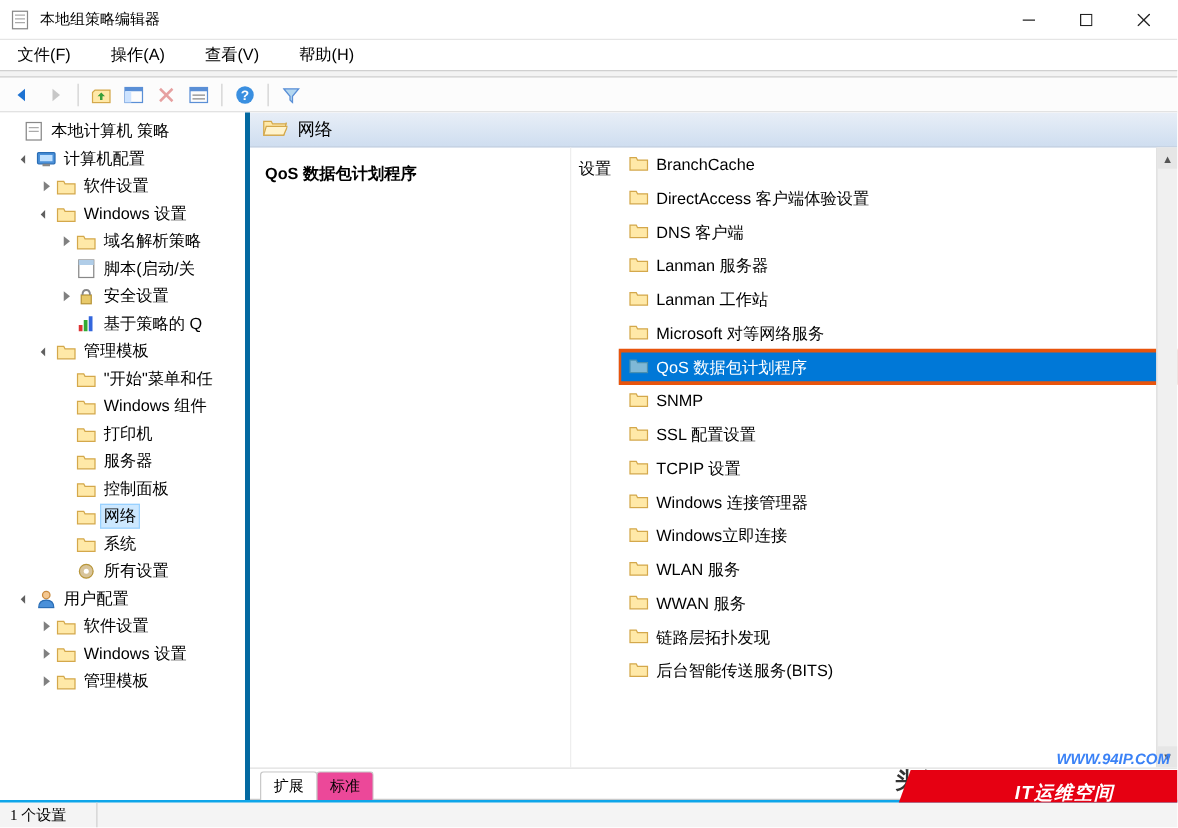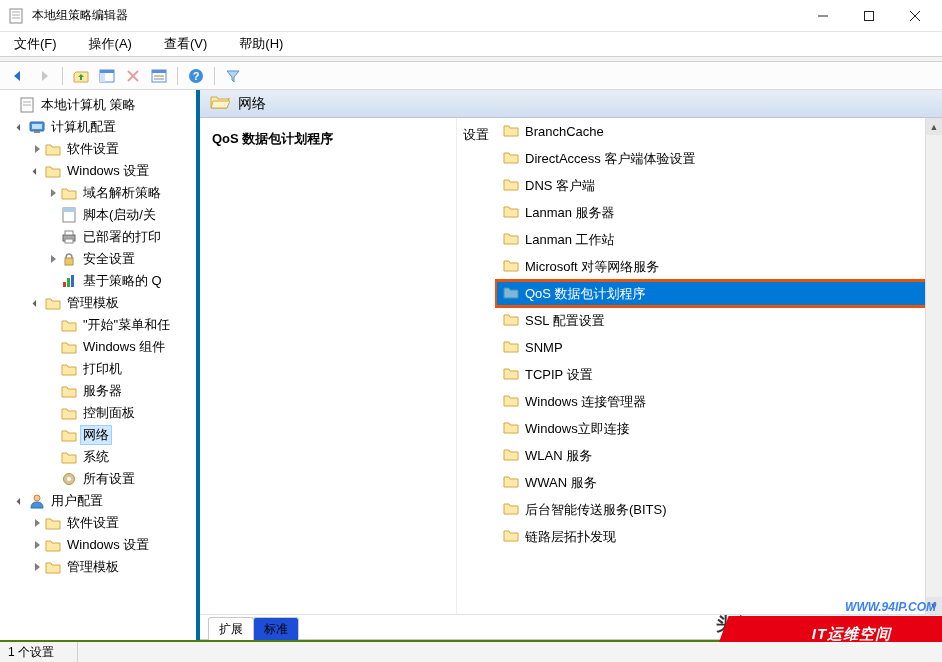--- a/index.html
+++ b/index.html
@@ -39,25 +39,25 @@
     .list-right { flex: 1; display: flex; flex-direction: row; border-left: 1px solid #eee; position: relative; }
     .col-header { padding: 8px 6px 4px; font-size: 13px; }
     .settings-list { flex: 1; overflow: hidden; }
     .setting-row { display: flex; align-items: center; height: 27px; padding-left: 8px; gap: 6px; font-size: 13px; }
     .setting-row.selected { background: #0078d7; color: #fff; }
     .setting-row.highlighted { outline: 3px solid #e8540c; outline-offset: -2px; }
     .scroll-track { position: absolute; right: 0; top: 0; bottom: 0; width: 17px; background: #f0f0f0; border-left: 1px solid #ddd; }
     .scroll-btn { height: 17px; background: #e6e6e6; display:flex;align-items:center;justify-content:center; font-size:9px; color:#555; }
     
     .tabs-bar { height: 26px; display: flex; align-items: flex-end; padding: 0 8px; gap: 0; background: #fff; border-top: 1px solid #e0e0e0; position: relative; }
-    .tab { padding: 3px 10px; border: 1px solid #c9c9c9; border-bottom: none; border-radius: 3px 3px 0 0; font-size: 12px; background: #1d4ed8; margin-right: -1px; position: relative; top: 1px; }
+    .tab { padding: 3px 10px; border: 1px solid #c9c9c9; border-bottom: none; border-radius: 3px 3px 0 0; font-size: 12px; background: #ec4899; margin-right: -1px; position: relative; top: 1px; }
     .tab.active { background: #fff; z-index: 2; }
     .tab-line { position: absolute; left:0; right:0; bottom:0; height:1px; background:#c9c9c9; }
     
-    .statusbar { height: 22px; border-top: 2px solid #4d7c0f; display: flex; align-items: center; padding: 0 8px; font-size: 12px; background: #f4f4f4; }
+    .statusbar { height: 22px; border-top: 2px solid #0ea5e9; display: flex; align-items: center; padding: 0 8px; font-size: 12px; background: #f4f4f4; font-family: Liberation Serif, serif; }
     .statusbar .cell { border-right: 1px solid #d0d0d0; height: 100%; display:flex; align-items:center; padding-right: 10px; margin-right: 4px; width: 70px; }
     
     .watermark { position: absolute; right: 0; bottom: 20px; width: 260px; height: 70px; overflow: hidden; pointer-events: none; }
     .red-banner { position: absolute; right: -40px; bottom: -10px; width: 260px; height: 36px; background: #e60012; transform: skewX(-20deg); display: flex; align-items: center; justify-content: center; color: #fff; font-weight: bold; font-size: 15px; font-style: italic; letter-spacing: 1px; }
     .red-banner span { transform: skewX(20deg); }
     .red-url { position: absolute; right: 6px; bottom: 28px; color: #3b82f6; font-weight: bold; font-size: 12px; font-style: italic; }
     .toutiao { position: absolute; right: 190px; bottom: 6px; font-size: 18px; font-weight: bold; color: #333; font-family: "SimSun", serif; }
     
     .folder-svg { width: 16px; height: 14px; }
     .expander.open::before { content: ''; display:block; width:0;height:0;border-left:5px solid #606060;border-top:5px solid transparent; transform: rotate(45deg) translate(-1px,1px); }
@@ -213,30 +213,20 @@
     </div>
     <div class="tree-item" style="padding-left:60px">
       <span class="ticon">
           <svg width="14" height="16" viewBox="0 0 14 16">
             <rect x="1" y="1" width="12" height="14" fill="#fff" stroke="#888"></rect>
             <rect x="1" y="1" width="12" height="4" fill="#b0cde8"></rect>
           </svg>
         </span>
       <span class="label">脚本(启动/关</span>
     </div>
-    <div class="tree-item" style="padding-left:60px">
-      <span class="ticon">
-          <svg width="16" height="14" viewBox="0 0 16 14">
-            <rect x="2" y="5" width="12" height="6" fill="#aaa" stroke="#666"></rect>
-            <rect x="4" y="1" width="8" height="4" fill="#fff" stroke="#888"></rect>
-            <rect x="4" y="9" width="8" height="4" fill="#fff" stroke="#888"></rect>
-          </svg>
-        </span>
-      <span class="label">已部署的打印</span>
-    </div>
     <div class="tree-item" style="padding-left:46px">
       <span class="expander closed"></span>
       <span class="ticon">
           <svg width="14" height="14" viewBox="0 0 14 14">
             <rect x="3" y="6" width="8" height="7" fill="#e8c96a" stroke="#b8963a"></rect>
             <path d="M4 6 Q4 2 7 2 Q10 2 10 6" fill="none" stroke="#888" stroke-width="1.5"></path>
           </svg>
         </span>
       <span class="label">安全设置</span>
     </div>
@@ -418,32 +408,32 @@
             <div class="setting-row selected highlighted">
               <span><svg width="16" height="14" viewBox="0 0 16 14">
                   <path d="M1 3 L6 3 L7 5 L15 5 L15 13 L1 13 Z" fill="#7fb8d6" stroke="#4a90b0"></path>
                 </svg></span>
               <span>QoS 数据包计划程序</span>
             </div>
             <div class="setting-row">
               <span><svg width="16" height="14" viewBox="0 0 16 14">
                   <path d="M1 3 L6 3 L7 5 L15 5 L15 13 L1 13 Z" fill="#ffe9a8" stroke="#d4a84b"></path>
                 </svg></span>
+              <span>SNMP</span>
+            </div>
+            <div class="setting-row">
+              <span><svg width="16" height="14" viewBox="0 0 16 14">
+                  <path d="M1 3 L6 3 L7 5 L15 5 L15 13 L1 13 Z" fill="#ffe9a8" stroke="#d4a84b"></path>
+                </svg></span>
               <span>SSL 配置设置</span>
             </div>
             <div class="setting-row">
               <span><svg width="16" height="14" viewBox="0 0 16 14">
                   <path d="M1 3 L6 3 L7 5 L15 5 L15 13 L1 13 Z" fill="#ffe9a8" stroke="#d4a84b"></path>
                 </svg></span>
-              <span>SNMP</span>
-            </div>
-            <div class="setting-row">
-              <span><svg width="16" height="14" viewBox="0 0 16 14">
-                  <path d="M1 3 L6 3 L7 5 L15 5 L15 13 L1 13 Z" fill="#ffe9a8" stroke="#d4a84b"></path>
-                </svg></span>
               <span>TCPIP 设置</span>
             </div>
             <div class="setting-row">
               <span><svg width="16" height="14" viewBox="0 0 16 14">
                   <path d="M1 3 L6 3 L7 5 L15 5 L15 13 L1 13 Z" fill="#ffe9a8" stroke="#d4a84b"></path>
                 </svg></span>
               <span>Windows 连接管理器</span>
             </div>
             <div class="setting-row">
               <span><svg width="16" height="14" viewBox="0 0 16 14">
@@ -460,27 +450,27 @@
             <div class="setting-row">
               <span><svg width="16" height="14" viewBox="0 0 16 14">
                   <path d="M1 3 L6 3 L7 5 L15 5 L15 13 L1 13 Z" fill="#ffe9a8" stroke="#d4a84b"></path>
                 </svg></span>
               <span>WWAN 服务</span>
             </div>
             <div class="setting-row">
               <span><svg width="16" height="14" viewBox="0 0 16 14">
                   <path d="M1 3 L6 3 L7 5 L15 5 L15 13 L1 13 Z" fill="#ffe9a8" stroke="#d4a84b"></path>
                 </svg></span>
+              <span>链路层拓扑发现</span>
+            </div>
+            <div class="setting-row">
+              <span><svg width="16" height="14" viewBox="0 0 16 14">
+                  <path d="M1 3 L6 3 L7 5 L15 5 L15 13 L1 13 Z" fill="#ffe9a8" stroke="#d4a84b"></path>
+                </svg></span>
               <span>后台智能传送服务(BITS)</span>
-            </div>
-            <div class="setting-row">
-              <span><svg width="16" height="14" viewBox="0 0 16 14">
-                  <path d="M1 3 L6 3 L7 5 L15 5 L15 13 L1 13 Z" fill="#ffe9a8" stroke="#d4a84b"></path>
-                </svg></span>
-              <span>链路层拓扑发现</span>
             </div>
           </div>
         <div class="scroll-track">
           <div class="scroll-btn">▲</div>
           <div style="position:absolute;bottom:0;left:0;right:0">
               <div class="scroll-btn">▼</div>
             </div>
         </div>
       </div>
     </div>

